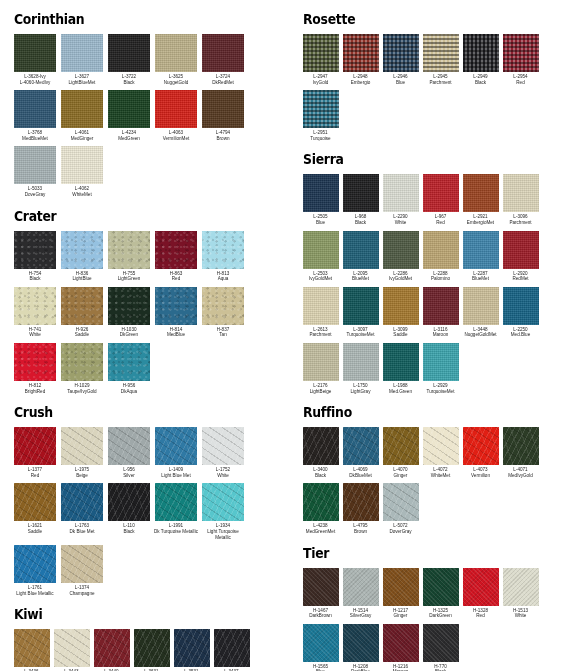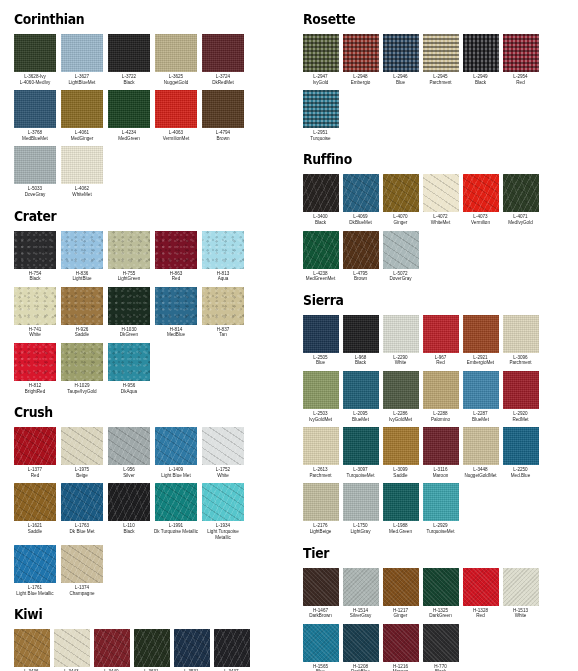--- a/index.html
+++ b/index.html
@@ -581,304 +581,304 @@
               <div class="grain"></div>
             </div>
             <div class="chip-label">
               <span class="chip-code">L-2951</span>
               <span class="chip-name">Turquoise</span>
             </div>
           </div>
         </div>
       </div>
       <div class="section">
-        <div class="section-title">Ruffino</div>
+        <div class="section-title">Sierra</div>
         <div class="swatch-grid cols-7">
           <div class="swatch-cell">
-            <div class="chip tx-leather" style="background: rgb(39, 35, 33);">
-              <div class="grain"></div>
-            </div>
-            <div class="chip-label">
-              <span class="chip-code">L-3400</span>
+            <div class="chip tx-fine" style="background: rgb(27, 53, 80);">
+              <div class="grain"></div>
+            </div>
+            <div class="chip-label">
+              <span class="chip-code">L-2505</span>
+              <span class="chip-name">Blue</span>
+            </div>
+          </div>
+          <div class="swatch-cell">
+            <div class="chip tx-fine" style="background: rgb(29, 29, 31);">
+              <div class="grain"></div>
+            </div>
+            <div class="chip-label">
+              <span class="chip-code">L-968</span>
               <span class="chip-name">Black</span>
             </div>
           </div>
           <div class="swatch-cell">
-            <div class="chip tx-leather" style="background: rgb(39, 96, 127);">
-              <div class="grain"></div>
-            </div>
-            <div class="chip-label">
-              <span class="chip-code">L-4069</span>
-              <span class="chip-name">DkBlueMet</span>
-            </div>
-          </div>
-          <div class="swatch-cell">
-            <div class="chip tx-leather" style="background: rgb(125, 95, 30);">
-              <div class="grain"></div>
-            </div>
-            <div class="chip-label">
-              <span class="chip-code">L-4070</span>
-              <span class="chip-name">Ginger</span>
-            </div>
-          </div>
-          <div class="swatch-cell">
-            <div class="chip tx-leather" style="background: rgb(236, 229, 205);">
-              <div class="grain"></div>
-            </div>
-            <div class="chip-label">
-              <span class="chip-code">L-4072</span>
-              <span class="chip-name">WhiteMet</span>
-            </div>
-          </div>
-          <div class="swatch-cell">
-            <div class="chip tx-leather" style="background: rgb(224, 31, 20);">
-              <div class="grain"></div>
-            </div>
-            <div class="chip-label">
-              <span class="chip-code">L-4073</span>
-              <span class="chip-name">Vermilion</span>
-            </div>
-          </div>
-          <div class="swatch-cell">
-            <div class="chip tx-leather" style="background: rgb(44, 60, 38);">
-              <div class="grain"></div>
-            </div>
-            <div class="chip-label">
-              <span class="chip-code">L-4071</span>
-              <span class="chip-name">MedIvyGold</span>
-            </div>
-          </div>
-          <div class="swatch-cell">
-            <div class="chip tx-leather" style="background: rgb(18, 85, 54);">
-              <div class="grain"></div>
-            </div>
-            <div class="chip-label">
-              <span class="chip-code">L-4238</span>
-              <span class="chip-name">MedGreenMet</span>
-            </div>
-          </div>
-          <div class="swatch-cell">
-            <div class="chip tx-leather" style="background: rgb(83, 50, 25);">
-              <div class="grain"></div>
-            </div>
-            <div class="chip-label">
-              <span class="chip-code">L-4795</span>
-              <span class="chip-name">Brown</span>
-            </div>
-          </div>
-          <div class="swatch-cell">
-            <div class="chip tx-leather" style="background: rgb(170, 184, 185);">
-              <div class="grain"></div>
-            </div>
-            <div class="chip-label">
-              <span class="chip-code">L-5072</span>
-              <span class="chip-name">DoverGray</span>
+            <div class="chip tx-fine" style="background: rgb(220, 222, 212);">
+              <div class="grain"></div>
+            </div>
+            <div class="chip-label">
+              <span class="chip-code">L-2290</span>
+              <span class="chip-name">White</span>
+            </div>
+          </div>
+          <div class="swatch-cell">
+            <div class="chip tx-fine" style="background: rgb(188, 32, 40);">
+              <div class="grain"></div>
+            </div>
+            <div class="chip-label">
+              <span class="chip-code">L-967</span>
+              <span class="chip-name">Red</span>
+            </div>
+          </div>
+          <div class="swatch-cell">
+            <div class="chip tx-fine" style="background: rgb(154, 67, 32);">
+              <div class="grain"></div>
+            </div>
+            <div class="chip-label">
+              <span class="chip-code">L-2921</span>
+              <span class="chip-name">EmbergioMet</span>
+            </div>
+          </div>
+          <div class="swatch-cell">
+            <div class="chip tx-fine" style="background: rgb(221, 214, 187);">
+              <div class="grain"></div>
+            </div>
+            <div class="chip-label">
+              <span class="chip-code">L-3096</span>
+              <span class="chip-name">Parchment</span>
+            </div>
+          </div>
+          <div class="swatch-cell">
+            <div class="chip tx-fine" style="background: rgb(138, 154, 99);">
+              <div class="grain"></div>
+            </div>
+            <div class="chip-label">
+              <span class="chip-code">L-2503</span>
+              <span class="chip-name">IvyGoldMet</span>
+            </div>
+          </div>
+          <div class="swatch-cell">
+            <div class="chip tx-fine" style="background: rgb(30, 95, 119);">
+              <div class="grain"></div>
+            </div>
+            <div class="chip-label">
+              <span class="chip-code">L-2095</span>
+              <span class="chip-name">BlueMet</span>
+            </div>
+          </div>
+          <div class="swatch-cell">
+            <div class="chip tx-fine" style="background: rgb(78, 90, 66);">
+              <div class="grain"></div>
+            </div>
+            <div class="chip-label">
+              <span class="chip-code">L-2286</span>
+              <span class="chip-name">IvyGoldMet</span>
+            </div>
+          </div>
+          <div class="swatch-cell">
+            <div class="chip tx-fine" style="background: rgb(189, 166, 115);">
+              <div class="grain"></div>
+            </div>
+            <div class="chip-label">
+              <span class="chip-code">L-2288</span>
+              <span class="chip-name">Palomino</span>
+            </div>
+          </div>
+          <div class="swatch-cell">
+            <div class="chip tx-fine" style="background: rgb(61, 132, 171);">
+              <div class="grain"></div>
+            </div>
+            <div class="chip-label">
+              <span class="chip-code">L-2287</span>
+              <span class="chip-name">BlueMet</span>
+            </div>
+          </div>
+          <div class="swatch-cell">
+            <div class="chip tx-fine" style="background: rgb(156, 27, 38);">
+              <div class="grain"></div>
+            </div>
+            <div class="chip-label">
+              <span class="chip-code">L-2920</span>
+              <span class="chip-name">RedMet</span>
+            </div>
+          </div>
+          <div class="swatch-cell">
+            <div class="chip tx-fine" style="background: rgb(221, 212, 178);">
+              <div class="grain"></div>
+            </div>
+            <div class="chip-label">
+              <span class="chip-code">L-2613</span>
+              <span class="chip-name">Parchment</span>
+            </div>
+          </div>
+          <div class="swatch-cell">
+            <div class="chip tx-fine" style="background: rgb(15, 84, 87);">
+              <div class="grain"></div>
+            </div>
+            <div class="chip-label">
+              <span class="chip-code">L-3097</span>
+              <span class="chip-name">TurquoiseMet</span>
+            </div>
+          </div>
+          <div class="swatch-cell">
+            <div class="chip tx-fine" style="background: rgb(164, 120, 45);">
+              <div class="grain"></div>
+            </div>
+            <div class="chip-label">
+              <span class="chip-code">L-3099</span>
+              <span class="chip-name">Saddle</span>
+            </div>
+          </div>
+          <div class="swatch-cell">
+            <div class="chip tx-fine" style="background: rgb(109, 32, 41);">
+              <div class="grain"></div>
+            </div>
+            <div class="chip-label">
+              <span class="chip-code">L-3116</span>
+              <span class="chip-name">Maroon</span>
+            </div>
+          </div>
+          <div class="swatch-cell">
+            <div class="chip tx-fine" style="background: rgb(205, 192, 154);">
+              <div class="grain"></div>
+            </div>
+            <div class="chip-label">
+              <span class="chip-code">L-3448</span>
+              <span class="chip-name">NuggetGoldMet</span>
+            </div>
+          </div>
+          <div class="swatch-cell">
+            <div class="chip tx-fine" style="background: rgb(21, 98, 133);">
+              <div class="grain"></div>
+            </div>
+            <div class="chip-label">
+              <span class="chip-code">L-2250</span>
+              <span class="chip-name">Med.Blue</span>
+            </div>
+          </div>
+          <div class="swatch-cell">
+            <div class="chip tx-fine" style="background: rgb(195, 191, 160);">
+              <div class="grain"></div>
+            </div>
+            <div class="chip-label">
+              <span class="chip-code">L-2176</span>
+              <span class="chip-name">LightBeige</span>
+            </div>
+          </div>
+          <div class="swatch-cell">
+            <div class="chip tx-fine" style="background: rgb(173, 184, 182);">
+              <div class="grain"></div>
+            </div>
+            <div class="chip-label">
+              <span class="chip-code">L-1750</span>
+              <span class="chip-name">LightGray</span>
+            </div>
+          </div>
+          <div class="swatch-cell">
+            <div class="chip tx-fine" style="background: rgb(15, 93, 92);">
+              <div class="grain"></div>
+            </div>
+            <div class="chip-label">
+              <span class="chip-code">L-1988</span>
+              <span class="chip-name">Med.Green</span>
+            </div>
+          </div>
+          <div class="swatch-cell">
+            <div class="chip tx-fine" style="background: rgb(59, 164, 173);">
+              <div class="grain"></div>
+            </div>
+            <div class="chip-label">
+              <span class="chip-code">L-2929</span>
+              <span class="chip-name">TurquoiseMet</span>
             </div>
           </div>
         </div>
       </div>
       <div class="section">
-        <div class="section-title">Sierra</div>
+        <div class="section-title">Ruffino</div>
         <div class="swatch-grid cols-7">
           <div class="swatch-cell">
-            <div class="chip tx-fine" style="background: rgb(27, 53, 80);">
-              <div class="grain"></div>
-            </div>
-            <div class="chip-label">
-              <span class="chip-code">L-2505</span>
-              <span class="chip-name">Blue</span>
-            </div>
-          </div>
-          <div class="swatch-cell">
-            <div class="chip tx-fine" style="background: rgb(29, 29, 31);">
-              <div class="grain"></div>
-            </div>
-            <div class="chip-label">
-              <span class="chip-code">L-968</span>
+            <div class="chip tx-leather" style="background: rgb(39, 35, 33);">
+              <div class="grain"></div>
+            </div>
+            <div class="chip-label">
+              <span class="chip-code">L-3400</span>
               <span class="chip-name">Black</span>
             </div>
           </div>
           <div class="swatch-cell">
-            <div class="chip tx-fine" style="background: rgb(220, 222, 212);">
-              <div class="grain"></div>
-            </div>
-            <div class="chip-label">
-              <span class="chip-code">L-2290</span>
-              <span class="chip-name">White</span>
-            </div>
-          </div>
-          <div class="swatch-cell">
-            <div class="chip tx-fine" style="background: rgb(188, 32, 40);">
-              <div class="grain"></div>
-            </div>
-            <div class="chip-label">
-              <span class="chip-code">L-967</span>
-              <span class="chip-name">Red</span>
-            </div>
-          </div>
-          <div class="swatch-cell">
-            <div class="chip tx-fine" style="background: rgb(154, 67, 32);">
-              <div class="grain"></div>
-            </div>
-            <div class="chip-label">
-              <span class="chip-code">L-2921</span>
-              <span class="chip-name">EmbergioMet</span>
-            </div>
-          </div>
-          <div class="swatch-cell">
-            <div class="chip tx-fine" style="background: rgb(221, 214, 187);">
-              <div class="grain"></div>
-            </div>
-            <div class="chip-label">
-              <span class="chip-code">L-3096</span>
-              <span class="chip-name">Parchment</span>
-            </div>
-          </div>
-          <div class="swatch-cell">
-            <div class="chip tx-fine" style="background: rgb(138, 154, 99);">
-              <div class="grain"></div>
-            </div>
-            <div class="chip-label">
-              <span class="chip-code">L-2503</span>
-              <span class="chip-name">IvyGoldMet</span>
-            </div>
-          </div>
-          <div class="swatch-cell">
-            <div class="chip tx-fine" style="background: rgb(30, 95, 119);">
-              <div class="grain"></div>
-            </div>
-            <div class="chip-label">
-              <span class="chip-code">L-2095</span>
-              <span class="chip-name">BlueMet</span>
-            </div>
-          </div>
-          <div class="swatch-cell">
-            <div class="chip tx-fine" style="background: rgb(78, 90, 66);">
-              <div class="grain"></div>
-            </div>
-            <div class="chip-label">
-              <span class="chip-code">L-2286</span>
-              <span class="chip-name">IvyGoldMet</span>
-            </div>
-          </div>
-          <div class="swatch-cell">
-            <div class="chip tx-fine" style="background: rgb(189, 166, 115);">
-              <div class="grain"></div>
-            </div>
-            <div class="chip-label">
-              <span class="chip-code">L-2288</span>
-              <span class="chip-name">Palomino</span>
-            </div>
-          </div>
-          <div class="swatch-cell">
-            <div class="chip tx-fine" style="background: rgb(61, 132, 171);">
-              <div class="grain"></div>
-            </div>
-            <div class="chip-label">
-              <span class="chip-code">L-2287</span>
-              <span class="chip-name">BlueMet</span>
-            </div>
-          </div>
-          <div class="swatch-cell">
-            <div class="chip tx-fine" style="background: rgb(156, 27, 38);">
-              <div class="grain"></div>
-            </div>
-            <div class="chip-label">
-              <span class="chip-code">L-2920</span>
-              <span class="chip-name">RedMet</span>
-            </div>
-          </div>
-          <div class="swatch-cell">
-            <div class="chip tx-fine" style="background: rgb(221, 212, 178);">
-              <div class="grain"></div>
-            </div>
-            <div class="chip-label">
-              <span class="chip-code">L-2613</span>
-              <span class="chip-name">Parchment</span>
-            </div>
-          </div>
-          <div class="swatch-cell">
-            <div class="chip tx-fine" style="background: rgb(15, 84, 87);">
-              <div class="grain"></div>
-            </div>
-            <div class="chip-label">
-              <span class="chip-code">L-3097</span>
-              <span class="chip-name">TurquoiseMet</span>
-            </div>
-          </div>
-          <div class="swatch-cell">
-            <div class="chip tx-fine" style="background: rgb(164, 120, 45);">
-              <div class="grain"></div>
-            </div>
-            <div class="chip-label">
-              <span class="chip-code">L-3099</span>
-              <span class="chip-name">Saddle</span>
-            </div>
-          </div>
-          <div class="swatch-cell">
-            <div class="chip tx-fine" style="background: rgb(109, 32, 41);">
-              <div class="grain"></div>
-            </div>
-            <div class="chip-label">
-              <span class="chip-code">L-3116</span>
-              <span class="chip-name">Maroon</span>
-            </div>
-          </div>
-          <div class="swatch-cell">
-            <div class="chip tx-fine" style="background: rgb(205, 192, 154);">
-              <div class="grain"></div>
-            </div>
-            <div class="chip-label">
-              <span class="chip-code">L-3448</span>
-              <span class="chip-name">NuggetGoldMet</span>
-            </div>
-          </div>
-          <div class="swatch-cell">
-            <div class="chip tx-fine" style="background: rgb(21, 98, 133);">
-              <div class="grain"></div>
-            </div>
-            <div class="chip-label">
-              <span class="chip-code">L-2250</span>
-              <span class="chip-name">Med.Blue</span>
-            </div>
-          </div>
-          <div class="swatch-cell">
-            <div class="chip tx-fine" style="background: rgb(195, 191, 160);">
-              <div class="grain"></div>
-            </div>
-            <div class="chip-label">
-              <span class="chip-code">L-2176</span>
-              <span class="chip-name">LightBeige</span>
-            </div>
-          </div>
-          <div class="swatch-cell">
-            <div class="chip tx-fine" style="background: rgb(173, 184, 182);">
-              <div class="grain"></div>
-            </div>
-            <div class="chip-label">
-              <span class="chip-code">L-1750</span>
-              <span class="chip-name">LightGray</span>
-            </div>
-          </div>
-          <div class="swatch-cell">
-            <div class="chip tx-fine" style="background: rgb(15, 93, 92);">
-              <div class="grain"></div>
-            </div>
-            <div class="chip-label">
-              <span class="chip-code">L-1988</span>
-              <span class="chip-name">Med.Green</span>
-            </div>
-          </div>
-          <div class="swatch-cell">
-            <div class="chip tx-fine" style="background: rgb(59, 164, 173);">
-              <div class="grain"></div>
-            </div>
-            <div class="chip-label">
-              <span class="chip-code">L-2929</span>
-              <span class="chip-name">TurquoiseMet</span>
+            <div class="chip tx-leather" style="background: rgb(39, 96, 127);">
+              <div class="grain"></div>
+            </div>
+            <div class="chip-label">
+              <span class="chip-code">L-4069</span>
+              <span class="chip-name">DkBlueMet</span>
+            </div>
+          </div>
+          <div class="swatch-cell">
+            <div class="chip tx-leather" style="background: rgb(125, 95, 30);">
+              <div class="grain"></div>
+            </div>
+            <div class="chip-label">
+              <span class="chip-code">L-4070</span>
+              <span class="chip-name">Ginger</span>
+            </div>
+          </div>
+          <div class="swatch-cell">
+            <div class="chip tx-leather" style="background: rgb(236, 229, 205);">
+              <div class="grain"></div>
+            </div>
+            <div class="chip-label">
+              <span class="chip-code">L-4072</span>
+              <span class="chip-name">WhiteMet</span>
+            </div>
+          </div>
+          <div class="swatch-cell">
+            <div class="chip tx-leather" style="background: rgb(224, 31, 20);">
+              <div class="grain"></div>
+            </div>
+            <div class="chip-label">
+              <span class="chip-code">L-4073</span>
+              <span class="chip-name">Vermilion</span>
+            </div>
+          </div>
+          <div class="swatch-cell">
+            <div class="chip tx-leather" style="background: rgb(44, 60, 38);">
+              <div class="grain"></div>
+            </div>
+            <div class="chip-label">
+              <span class="chip-code">L-4071</span>
+              <span class="chip-name">MedIvyGold</span>
+            </div>
+          </div>
+          <div class="swatch-cell">
+            <div class="chip tx-leather" style="background: rgb(18, 85, 54);">
+              <div class="grain"></div>
+            </div>
+            <div class="chip-label">
+              <span class="chip-code">L-4238</span>
+              <span class="chip-name">MedGreenMet</span>
+            </div>
+          </div>
+          <div class="swatch-cell">
+            <div class="chip tx-leather" style="background: rgb(83, 50, 25);">
+              <div class="grain"></div>
+            </div>
+            <div class="chip-label">
+              <span class="chip-code">L-4795</span>
+              <span class="chip-name">Brown</span>
+            </div>
+          </div>
+          <div class="swatch-cell">
+            <div class="chip tx-leather" style="background: rgb(170, 184, 185);">
+              <div class="grain"></div>
+            </div>
+            <div class="chip-label">
+              <span class="chip-code">L-5072</span>
+              <span class="chip-name">DoverGray</span>
             </div>
           </div>
         </div>
       </div>
       <div class="section">
         <div class="section-title">Tier</div>
         <div class="swatch-grid cols-7">
           <div class="swatch-cell">
             <div class="chip tx-hatch" style="background: rgb(60, 42, 36);">
               <div class="grain"></div>

